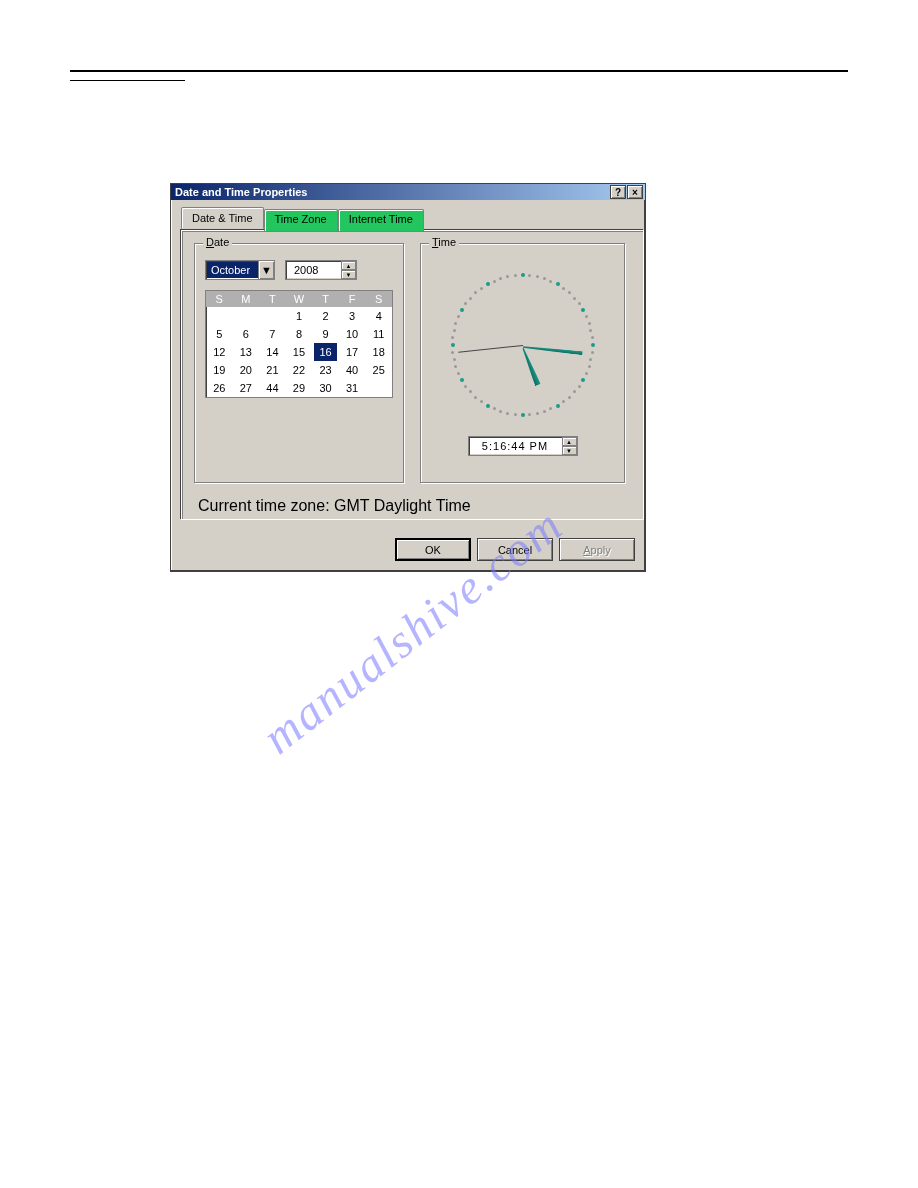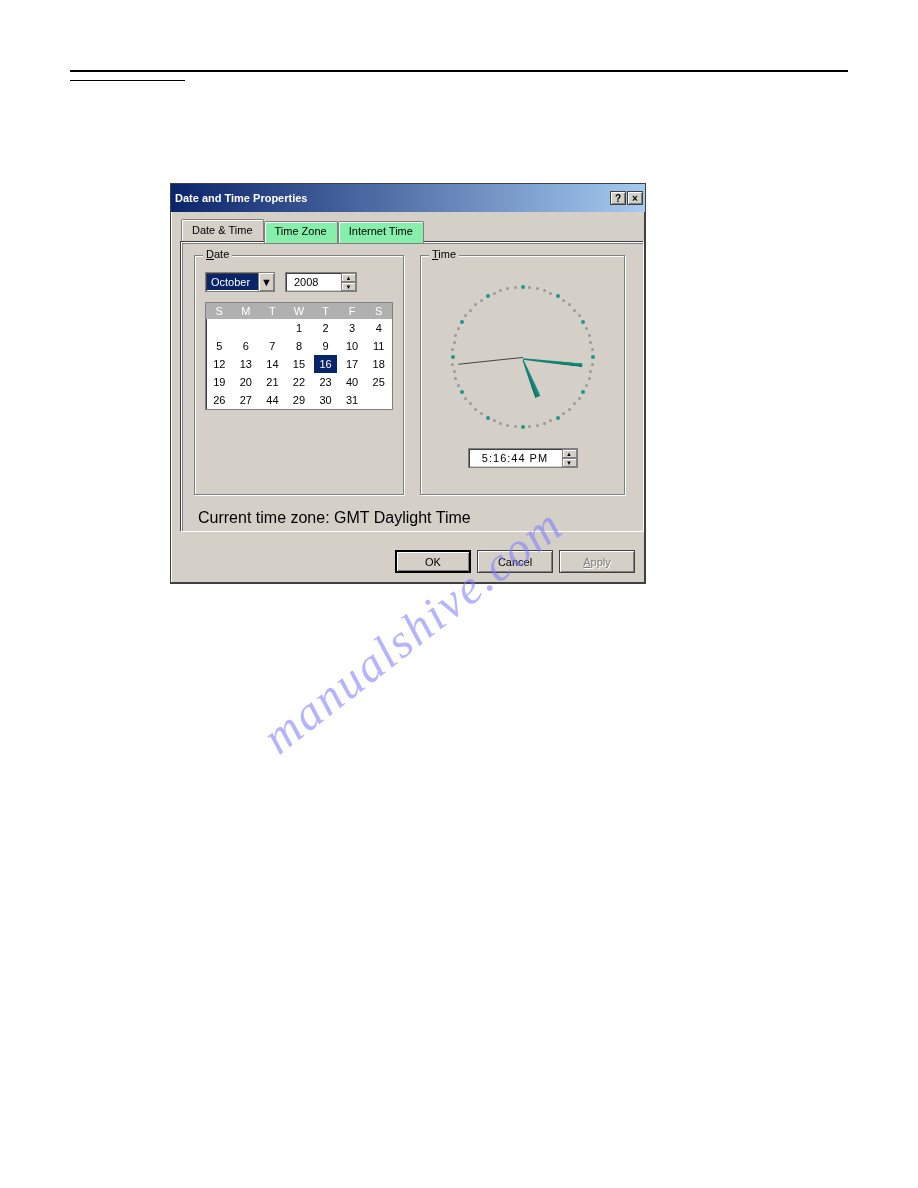--- a/index.html
+++ b/index.html
@@ -48,21 +48,21 @@
   
   .window {
     border: 1px solid #404040;
     background: #d4d0c8;
     box-shadow: inset -1px -1px 0 #404040, inset 1px 1px 0 #fff;
     position: relative;
     z-index: 10;
   }
   .titlebar {
     background: linear-gradient(to right, #0a246a, #a6caf0);
-    height: 28px;
+    height: 16px;
     display: flex;
     align-items: center;
     padding: 0 2px 0 4px;
     color: #fff;
     font-weight: bold;
   }
   .titlebar-text { flex: 1; font-size: 11px; }
   .titlebar-btns { display: flex; gap: 1px; }
   .titlebar-btn {
     width: 16px; height: 14px;
@@ -73,21 +73,21 @@
     font-family: Arial, sans-serif;
     font-size: 10px; font-weight: bold;
     color: #000;
   }
   .win-body {
     padding: 8px 1px 10px 10px;
   }
   
   .tabs { display: flex; position: relative; top: 1px; z-index: 2; }
   .tab {
-    background: #86efac;
+    background: #22c55e;
     border: 1px solid #808080;
     border-bottom: none;
     box-shadow: inset 1px 1px 0 #fff;
     padding: 3px 10px;
     font-size: 11px;
     margin-right: 0px;
     border-radius: 2px 2px 0 0;
     position: relative;
   }
   .tab.active {

